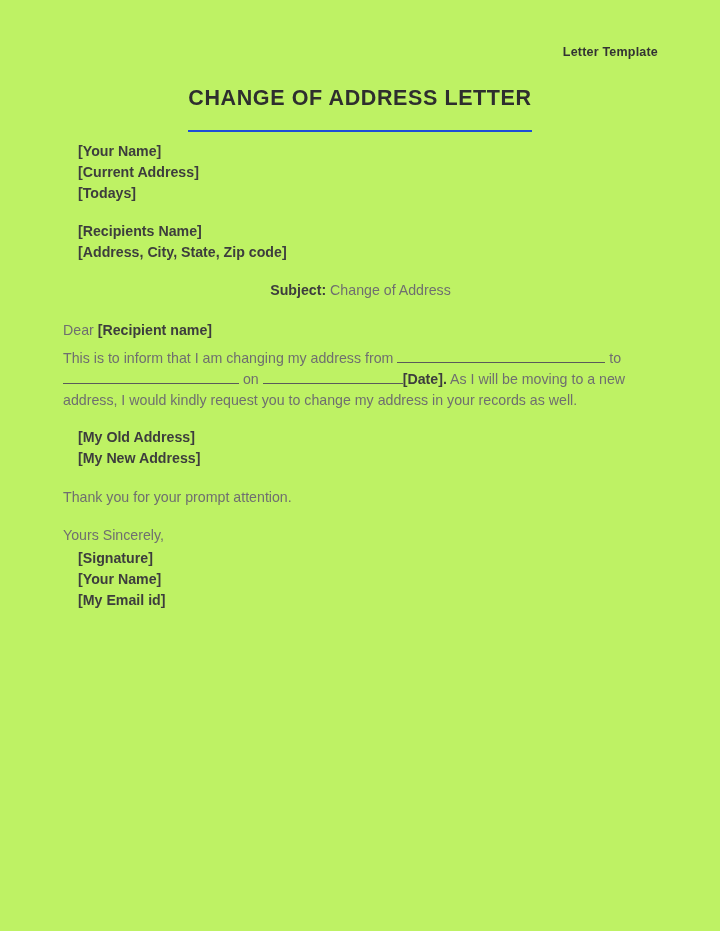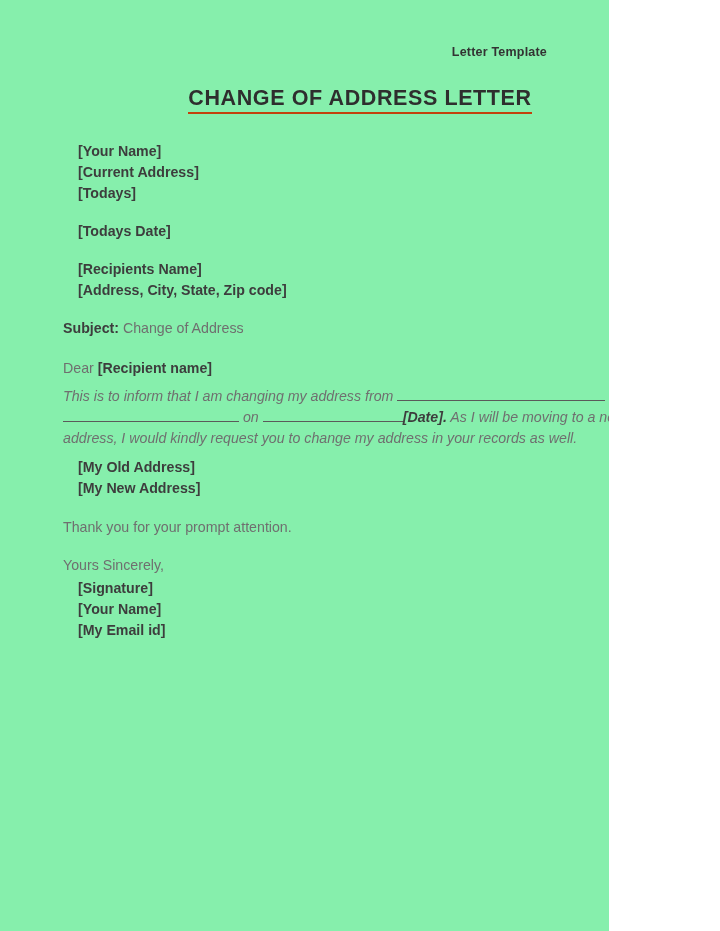--- a/index.html
+++ b/index.html
@@ -2,23 +2,23 @@
 <html><head>
 <meta charset="utf-8">
 <style>
   html, body {
     margin: 0;
     padding: 0;
     background: #ffffff;
   }
   .page {
     position: relative;
-    width: 609px;
+    width: 720px;
     height: 931px;
-    background: #86efac;
+    background: #bef264;
     font-family: "Liberation Sans", sans-serif;
     font-size: 14.2px;
     line-height: 21px;
     color: #6f6f6f;
     overflow: hidden;
     box-sizing: border-box;
   }
   .watermark {
     position: absolute;
     top: 42px;
@@ -34,22 +34,22 @@
     left: 0;
     width: 720px;
     text-align: center;
   }
   .title {
     display: inline-block;
     font-size: 21.5px;
     font-weight: bold;
     letter-spacing: 0.6px;
     color: #2e2e2e;
-    border-bottom: 2px solid #c2410c;
-    padding-bottom: 2px;
+    border-bottom: 2px solid #1d4ed8;
+    padding-bottom: 20px;
     line-height: 24px;
   }
   .letter-body {
     position: absolute;
     top: 141px;
     left: 63px;
     width: 595px;
   }
   .block { margin: 0 0 17px 0; }
   .line { display: block; padding-left: 15px; }
@@ -80,40 +80,37 @@
   </div>
 
   <div class="letter-body">
 
     <div class="block">
       <span class="line ph">[Your Name]</span>
       <span class="line ph">[Current Address]</span>
       <span class="line ph">[Todays]</span>
     </div>
 
-    <div class="block">
-      <span class="line ph">[Todays Date]</span>
-    </div>
 
     <div class="block">
       <span class="line ph">[Recipients Name]</span>
       <span class="line ph">[Address, City, State, Zip code]</span>
     </div>
 
-    <div class="block" style="margin-bottom:19px;">
+    <div class="block" style="margin-bottom:19px;text-align:center;">
       <span class="ph">Subject:</span>
       <span>Change of Address</span>
     </div>
 
     <div class="block" style="margin-bottom:7px;">
       <span>Dear</span>
       <span class="ph">[Recipient name]</span>
     </div>
 
-    <div class="block para" style="margin-bottom:8px;font-style:italic;">
+    <div class="block para" style="margin-bottom:16px;">
       <span>This is to inform that I am changing my address from</span>
       <span class="blank blank-a"></span>
       <span>to</span>
       <span class="blank blank-b"></span>
       <span>on</span>
       <span class="blank blank-c"></span><span class="ph">[Date].</span>
       <span>As I will be moving to a new address, I would kindly request you to change my address in your records as well.</span>
     </div>
 
     <div class="block" style="margin-bottom:18px;">

